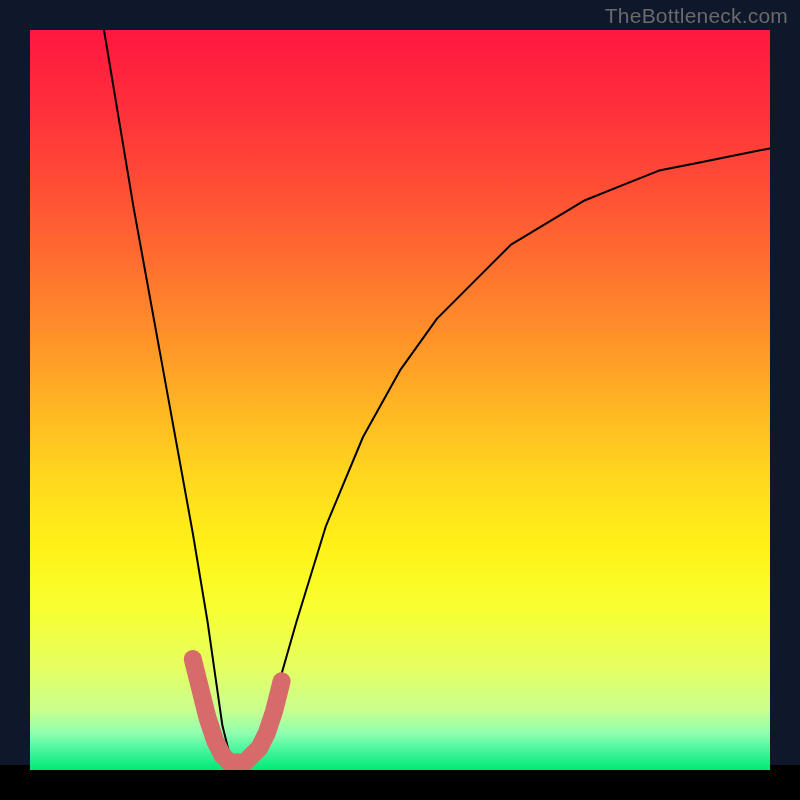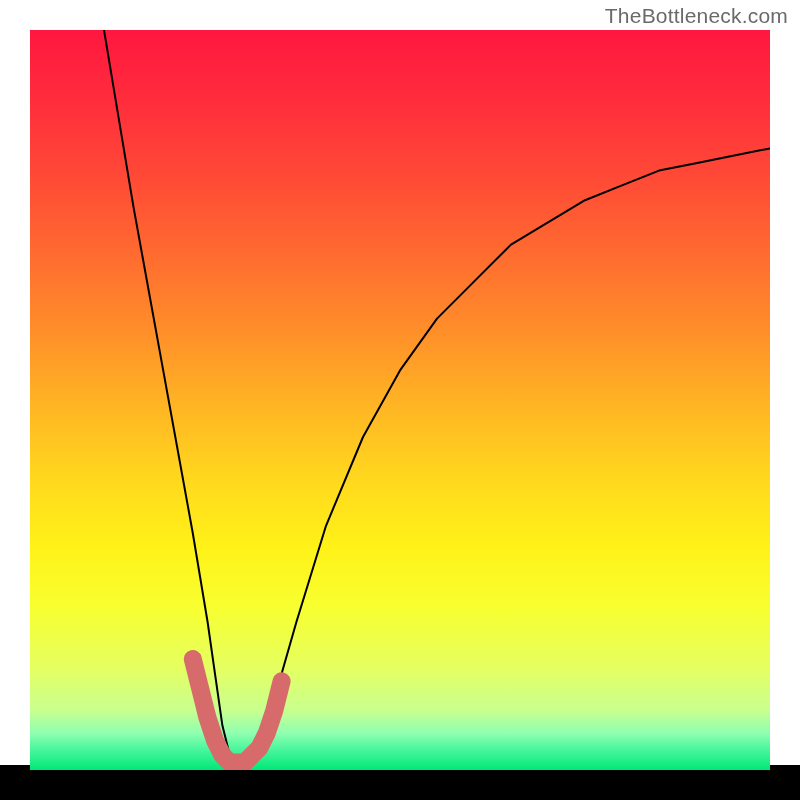--- a/index.html
+++ b/index.html
@@ -9,21 +9,21 @@
     height: 800px;
     background: #000000;
     overflow: hidden;
   }
   .frame {
     position: absolute;
     left: 0;
     top: 0;
     width: 800px;
     height: 765px;
-    background: #ffffff;
+    background: #0f172a;
   }
   .plot-area {
     position: absolute;
     left: 30px;
     top: 30px;
     width: 740px;
     height: 740px;
     overflow: hidden;
   }
   .watermark {

